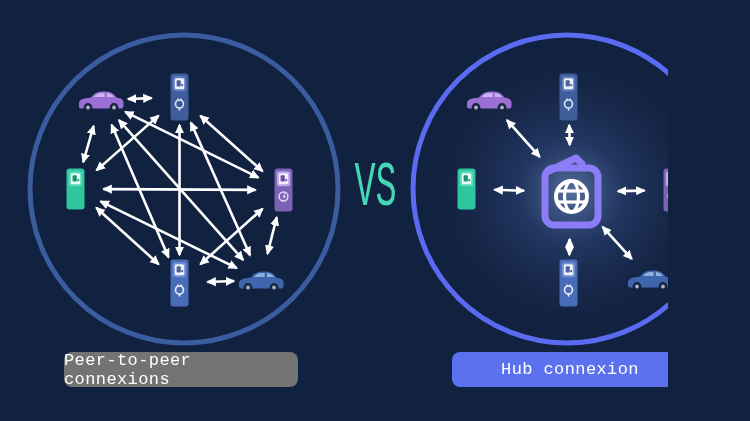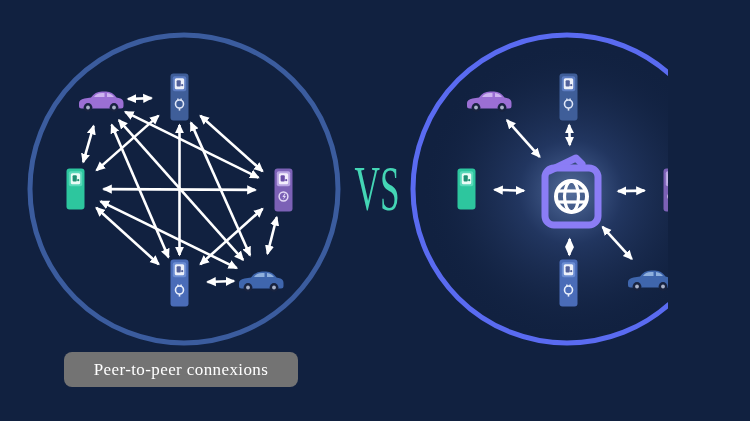--- a/index.html
+++ b/index.html
@@ -1,18 +1,18 @@
 <!DOCTYPE html>
 <html><head>
 <meta charset="utf-8">
 <style>
   html,body{margin:0;padding:0;background:#112140;}
   .canvas{
     position:relative;width:668px;height:421px;overflow:hidden;
-    background:#112140;font-family:Liberation Serif, serif;
+    background:#112140;font-family:Liberation Mono, monospace;
   }
   #scene{position:absolute;left:0;top:0;}
   .icon{position:absolute;line-height:0;}
   .badge{
     position:absolute;height:35px;border-radius:8px;color:#ffffff;
     font-size:17px;letter-spacing:.4px;display:flex;align-items:center;
     justify-content:center;
   }
   #badge-left{left:64px;top:352px;width:234px;background:#737373;}
   #badge-right{left:452px;top:352px;width:236px;background:#5b71ed;}
@@ -225,14 +225,15 @@
         <circle cx="12" cy="21.5" r="1.9" fill="#aab3c9"></circle>
       <circle cx="38" cy="21.5" r="4.4" fill="#18233f"></circle>
         <circle cx="38" cy="21.5" r="1.9" fill="#aab3c9"></circle>
     </svg>
   </div>
 
   <div id="vs">VS</div>
 
   <div id="badge-left" class="badge">Peer-to-peer connexions</div>
 
+  <div id="badge-right" class="badge">Hub connexion</div>
 
 </div>
 
 </body></html>

